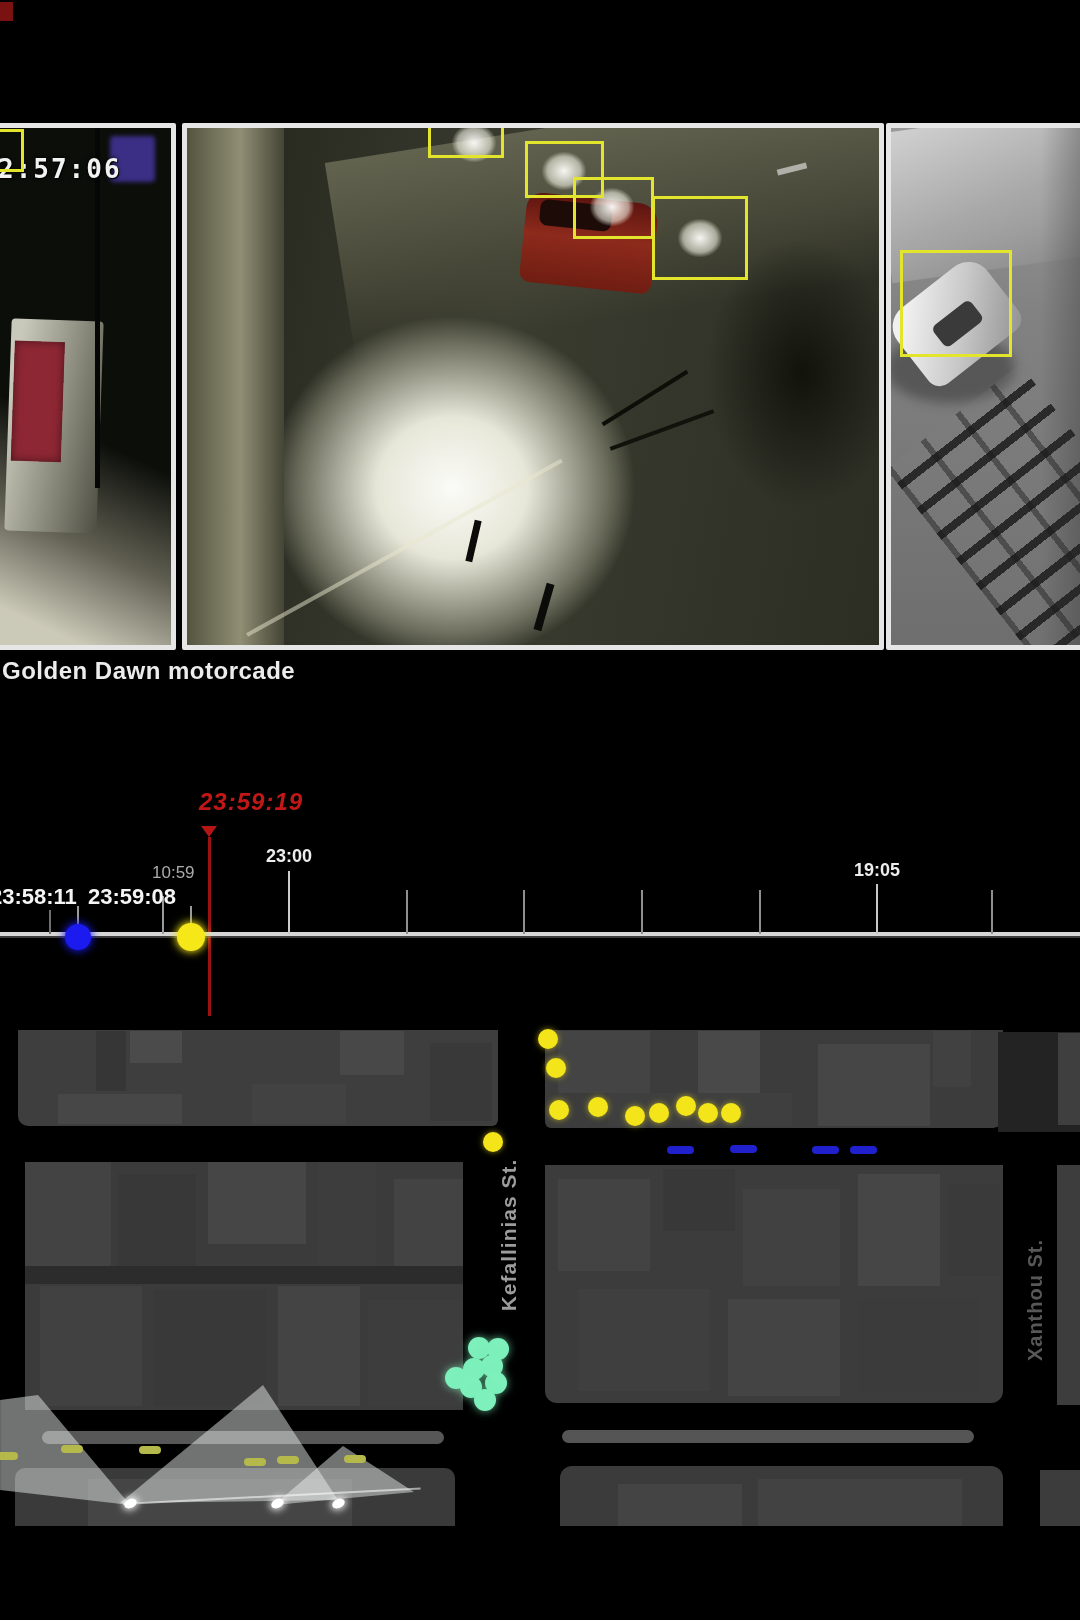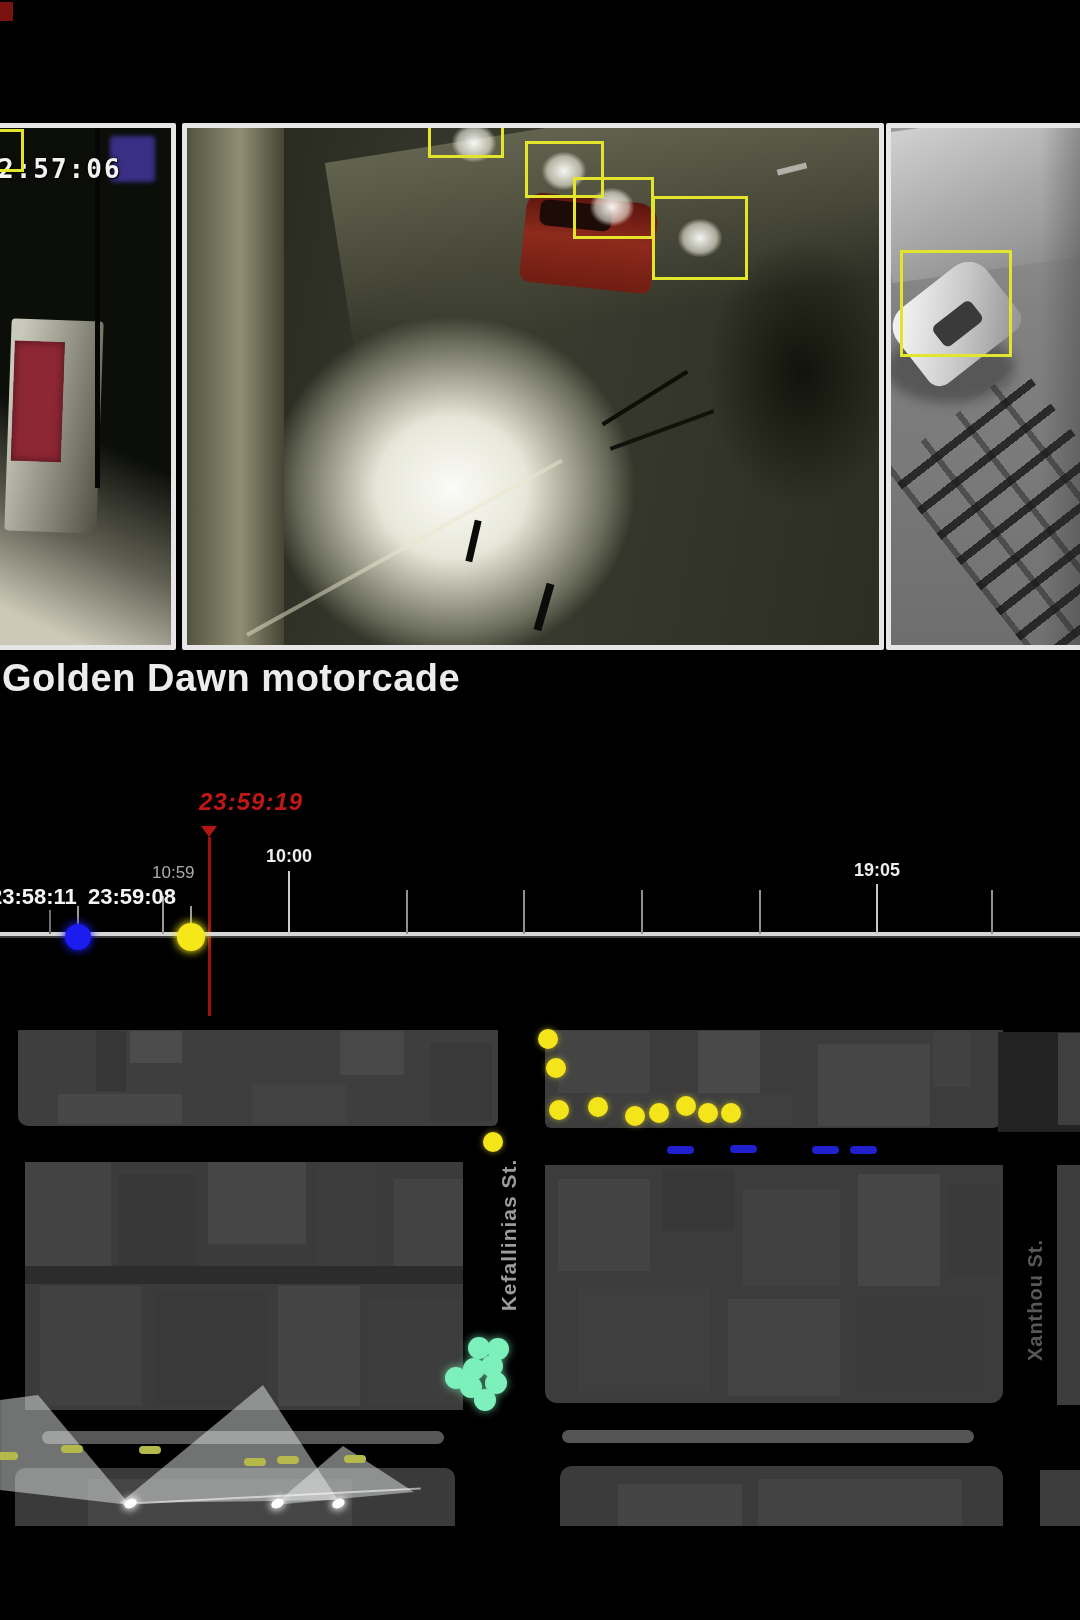--- a/index.html
+++ b/index.html
@@ -55,21 +55,21 @@
     border-radius:24px 24px 14px 14px;
     background:linear-gradient(135deg,#f0f0f0 15%,#c8c8c8 55%,#8f8f8f);}
   .f3-car-win{left:34px;top:34px;width:48px;height:26px;background:#3a3a3a;border-radius:6px;}
   .f3-shadow{left:-6px;top:205px;width:130px;height:70px;background:rgba(15,15,15,.35);filter:blur(6px);border-radius:50%;}
   .f3-trellis{left:54px;top:262px;width:170px;height:250px;transform:rotate(-38deg);
     background:repeating-linear-gradient(0deg,rgba(28,28,28,.85) 0 8px,rgba(130,130,130,.15) 8px 32px),
                repeating-linear-gradient(90deg,rgba(28,28,28,.55) 0 6px,transparent 6px 44px);}
   .f3-dark{left:150px;top:0;width:60px;height:520px;background:linear-gradient(90deg,rgba(40,40,40,0),rgba(40,40,40,.45));}
 
   
-  .caption{left:2px;top:657px;color:#ececec;font-size:38px;font-weight:600;letter-spacing:.5px;}
+  .caption{left:2px;top:657px;color:#ececec;font-size:24px;font-weight:600;letter-spacing:.5px;}
   .cursor-time{font-size:24px;font-weight:bold;color:#c21717;letter-spacing:1px;}
   .cursor-tri{width:0;height:0;border-left:8px solid transparent;border-right:8px solid transparent;
               border-top:11px solid #b41616;}
   .cursor-line{width:3px;background:#9a1212;}
   .axis-line{left:0;top:932px;width:1080px;height:4px;background:#d6d6d6;box-shadow:0 2px 0 rgba(120,120,120,.5);}
   .tick{width:2px;}
   .axis-label{font-size:18px;font-weight:bold;color:#ededed;transform:translateX(-50%);}
   .minor-label{font-size:17px;color:#ababab;}
   .ev-label{font-size:22px;font-weight:bold;color:#f4f4f4;white-space:nowrap;}
   .ev-conn{width:2px;height:20px;top:906px;background:#9a9a9a;}
@@ -172,21 +172,21 @@
     <div id="tlGen">
         <div class="tick" style="left: 49px; top: 910px; height: 24px; background: rgb(111, 111, 111);"></div>
         <div class="tick" style="left: 162px; top: 896px; height: 38px; background: rgb(154, 154, 154);"></div>
         <div class="tick" style="left: 288px; top: 871px; height: 63px; background: rgb(204, 204, 204);"></div>
         <div class="tick" style="left: 406px; top: 890px; height: 44px; background: rgb(143, 143, 143);"></div>
         <div class="tick" style="left: 523px; top: 890px; height: 44px; background: rgb(143, 143, 143);"></div>
         <div class="tick" style="left: 641px; top: 890px; height: 44px; background: rgb(143, 143, 143);"></div>
         <div class="tick" style="left: 759px; top: 890px; height: 44px; background: rgb(143, 143, 143);"></div>
         <div class="tick" style="left: 876px; top: 884px; height: 50px; background: rgb(200, 200, 200);"></div>
         <div class="tick" style="left: 991px; top: 890px; height: 44px; background: rgb(143, 143, 143);"></div>
-        <div class="axis-label" style="left: 289px; top: 846px;">10:00</div>
+        <div class="axis-label" style="left: 289px; top: 846px;">23:00</div>
         <div class="axis-label" style="left: 877px; top: 860px;">19:05</div>
         <div class="minor-label" style="left: 152px; top: 863px;">10:59</div>
         <div class="ev-label" style="left: -10px; top: 884px;">23:58:11</div>
         <div class="ev-conn" style="left: 77px;"></div>
         <div class="ev-dot" style="left: 65px; top: 924px; width: 26px; height: 26px; background: rgb(27, 27, 240); box-shadow: rgb(27, 27, 240) 0px 0px 8px 1px;"></div>
         <div class="ev-label" style="left: 88px; top: 884px;">23:59:08</div>
         <div class="ev-conn" style="left: 190px;"></div>
         <div class="ev-dot" style="left: 177px; top: 923px; width: 28px; height: 28px; background: rgb(245, 231, 24); box-shadow: rgb(245, 231, 24) 0px 0px 8px 1px;"></div>
       </div>
   </section>

